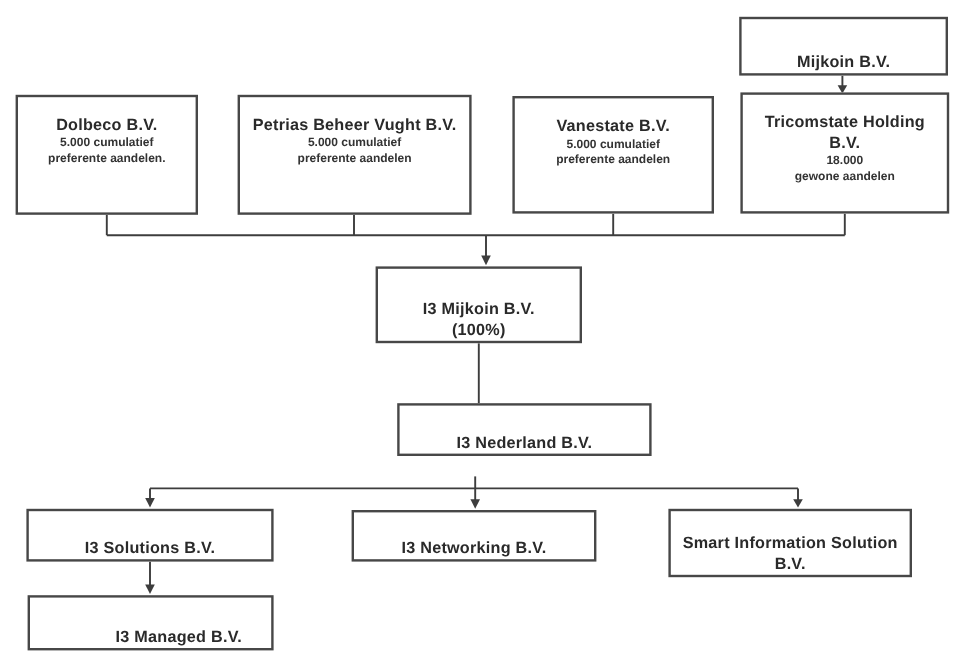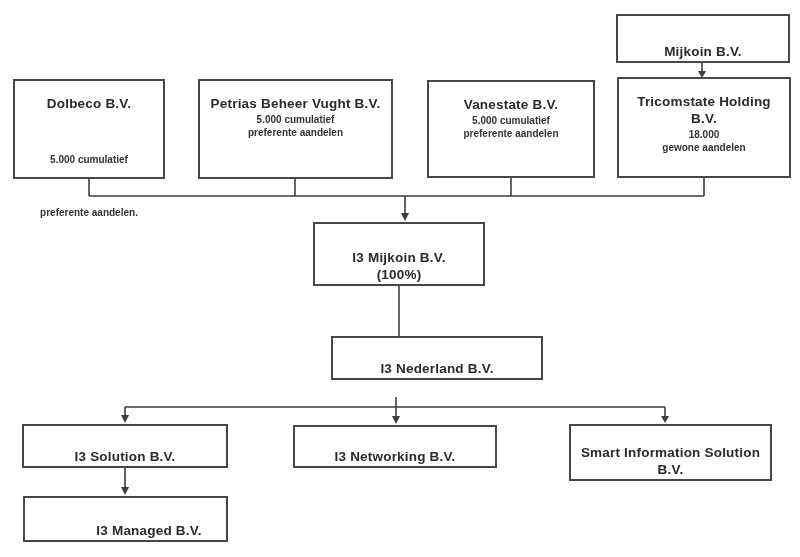--- a/index.html
+++ b/index.html
@@ -37,29 +37,29 @@
     padding: 0 8px;
   }
   .node-sub {
     font-size: 10px;
     font-weight: bold;
     line-height: 1.3;
     color: #333333;
   }
   
   .n-mijkoin      { left: 616px; top: 14px;  width: 174px; height: 49px;  }
-  .n-dolbeco      { left: 13px;  top: 79px;  width: 152px; height: 100px; gap: 40px; }
+  .n-dolbeco      { left: 13px;  top: 79px;  width: 152px; height: 100px; }
   .n-petrias      { left: 198px; top: 79px;  width: 195px; height: 100px; }
   .n-vanestate    { left: 427px; top: 80px;  width: 168px; height: 98px;  }
   .n-tricomstate  { left: 617px; top: 77px;  width: 174px; height: 101px; text-align: center; }
   .n-i3holding    { left: 313px; top: 222px; width: 172px; height: 64px;  }
   .n-i3nederland  { left: 295px; top: 336px; width: 212px; height: 44px; margin-left: 36px;  }
   .n-i3solutions  { left: 22px;  top: 424px; width: 206px; height: 44px;  }
   .n-i3networking { left: 293px; top: 425px; width: 204px; height: 43px;  }
-  .n-smartinfo    { left: 557px; top: 424px; width: 203px; height: 57px; margin-left: 12px;  }
+  .n-smartinfo    { left: 557px; top: 424px; width: 203px; height: 57px;  }
   .n-i3managed    { left: 23px;  top: 496px; width: 205px; height: 46px; padding-left: 47px;  }
 </style>
 </head>
 <body>
 
 <div id="canvas">
 
   <svg id="connectors" viewBox="0 0 800 557" xmlns="http://www.w3.org/2000/svg" fill="none" stroke="#3d3d3d" stroke-width="1.6">
 
     <g>
@@ -130,21 +130,21 @@
   <div class="node n-i3holding">
     <div class="node-title">I3 Mijkoin B.V.</div>
     <div class="node-title">(100%)</div>
   </div>
 
   <div class="node n-i3nederland">
     <div class="node-title">I3 Nederland B.V.</div>
   </div>
 
   <div class="node n-i3solutions">
-    <div class="node-title">I3 Solution B.V.</div>
+    <div class="node-title">I3 Solutions B.V.</div>
   </div>
 
   <div class="node n-i3networking">
     <div class="node-title">I3 Networking B.V.</div>
   </div>
 
   <div class="node n-smartinfo">
     <div class="node-title">Smart Information Solution B.V.</div>
   </div>
 

